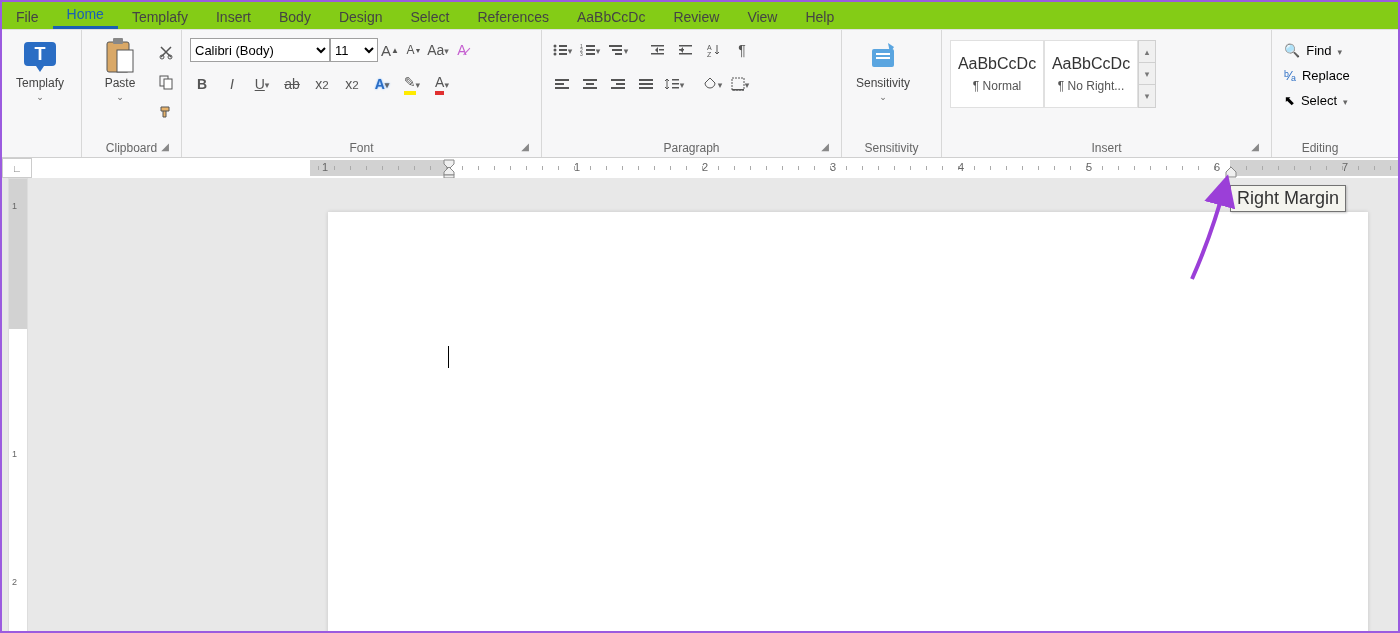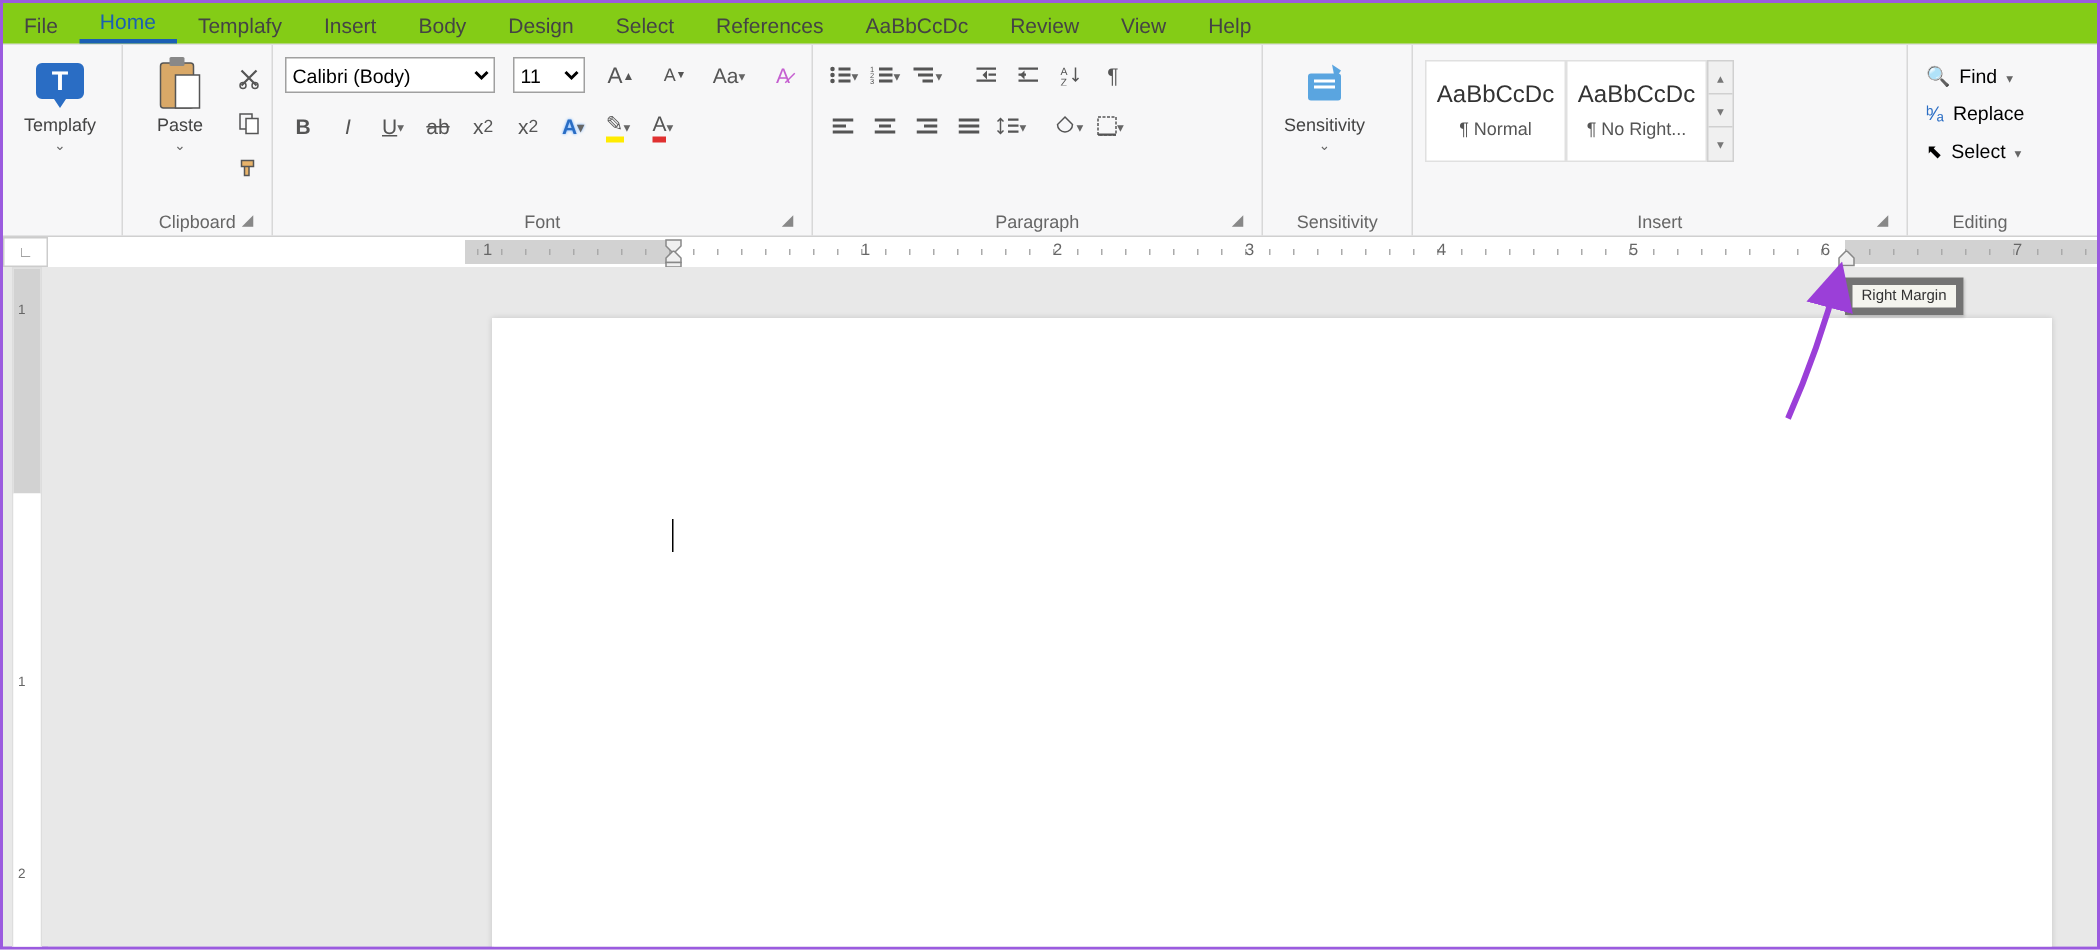--- a/index.html
+++ b/index.html
@@ -103,21 +103,21 @@
     .icon-btn {
       width: 24px; height: 24px;
       display: inline-flex;
       align-items: center;
       justify-content: center;
       font-size: 14px;
       color: #555;
       cursor: pointer;
       border-radius: 2px;
     }
-    .row { display: flex; align-items: center; gap: 12px; }
+    .row { display: flex; align-items: center; gap: 0; }
     .col { display: flex; flex-direction: column; gap: 4px; }
     .style-item {
       width: 94px;
       height: 68px;
       background: #fff;
       border: 1px solid #e0e0e0;
       display: flex;
       flex-direction: column;
       align-items: center;
       justify-content: center;
@@ -221,23 +221,23 @@
       position: absolute;
       left: 120px;
       top: 134px;
       width: 1px;
       height: 22px;
       background: #000;
     }
     .tooltip {
       position: absolute;
       background: #f4f4ee;
-      border: 5px solid #737373;
+      border: 1px solid #737373;
       padding: 2px 6px;
-      font-size: 10px;
+      font-size: 18px;
       color: #333;
       box-shadow: 1px 1px 2px rgba(0,0,0,0.2);
     }
     .arrow-annotation {
       position: absolute;
       pointer-events: none;
     }
     .styles-nav {
       display:flex;
       flex-direction:column;

